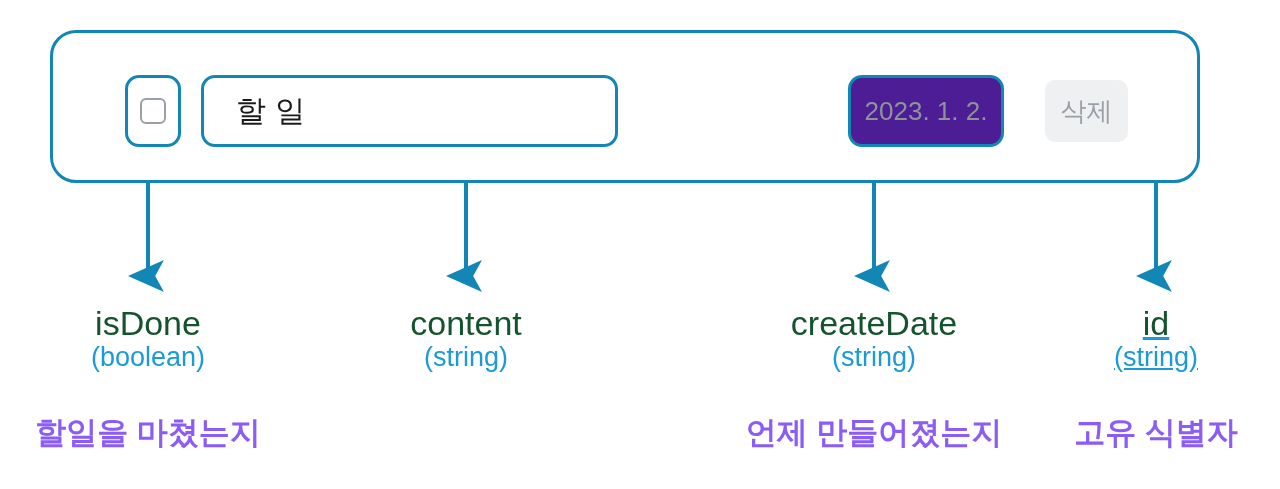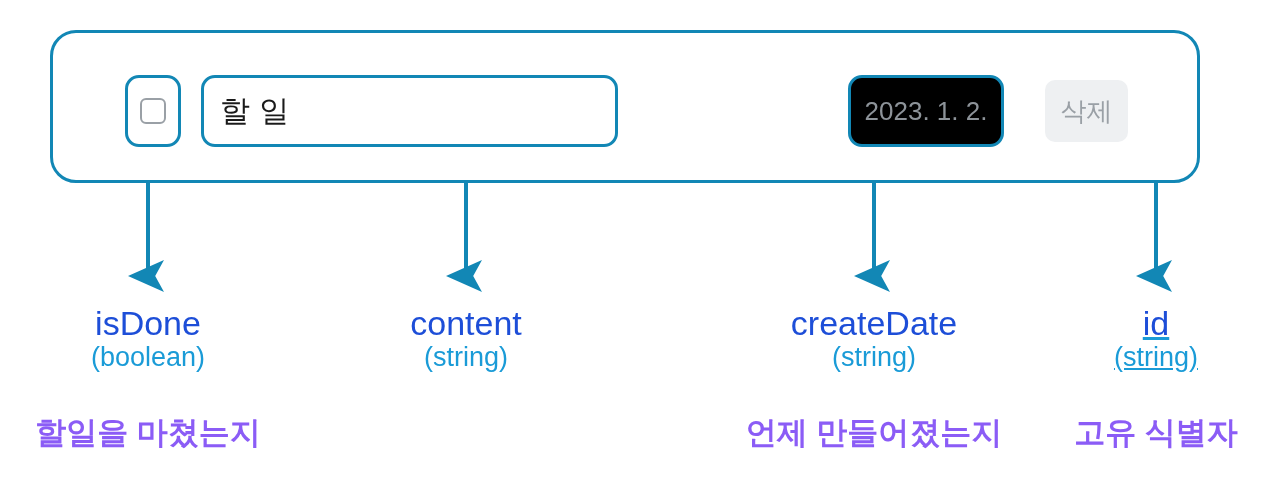--- a/index.html
+++ b/index.html
@@ -69,36 +69,36 @@
     left: 148px;
     top: 42px;
     width: 417px;
     height: 72px;
     box-sizing: border-box;
     border: 3px solid #1287b5;
     border-radius: 14px;
     background: #ffffff;
     display: flex;
     align-items: center;
-    padding-left: 16px;
+    padding-left: 32px;
     font-size: 30px;
     color: #1a1a1a;
     letter-spacing: 0.5px;
   }
 
   .date-field {
     position: absolute;
     left: 795px;
     top: 42px;
     width: 156px;
     height: 72px;
     box-sizing: border-box;
     border: 3px solid #1287b5;
     border-radius: 14px;
-    background: #000000;
+    background: #4c1d95;
     display: flex;
     align-items: center;
     justify-content: center;
     font-size: 26px;
     color: #8d9399;
   }
 
   .delete-button {
     position: absolute;
     left: 992px;
@@ -120,21 +120,21 @@
 
   
   .legend-group {
     position: absolute;
     text-align: center;
     color: #1a9bd7;
   }
   .legend-name {
     font-size: 34px;
     line-height: 1.12;
-    color: #1d4ed8;
+    color: #14532d;
     white-space: nowrap;
   }
   .legend-type {
     font-size: 27px;
     line-height: 1.15;
     color: #1a9bd7;
     white-space: nowrap;
   }
   .legend-desc {
     position: absolute;

